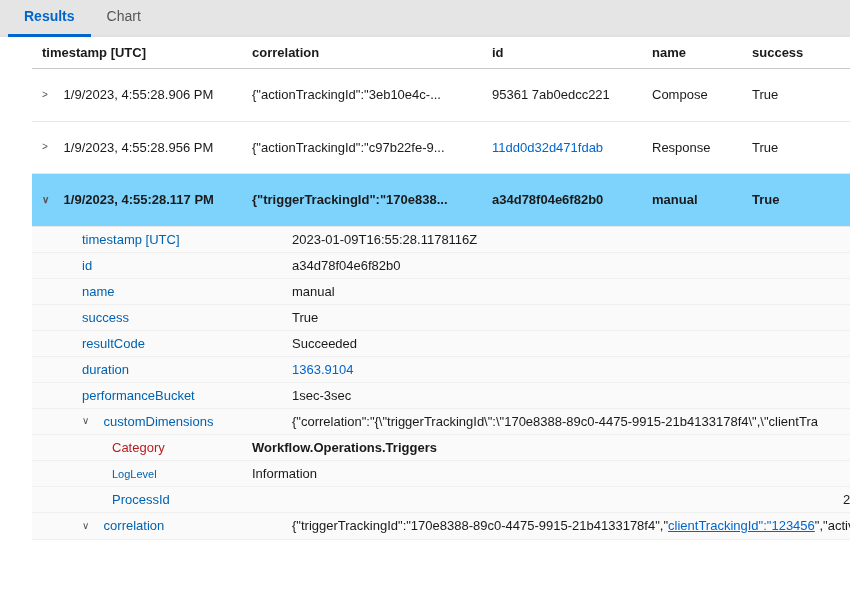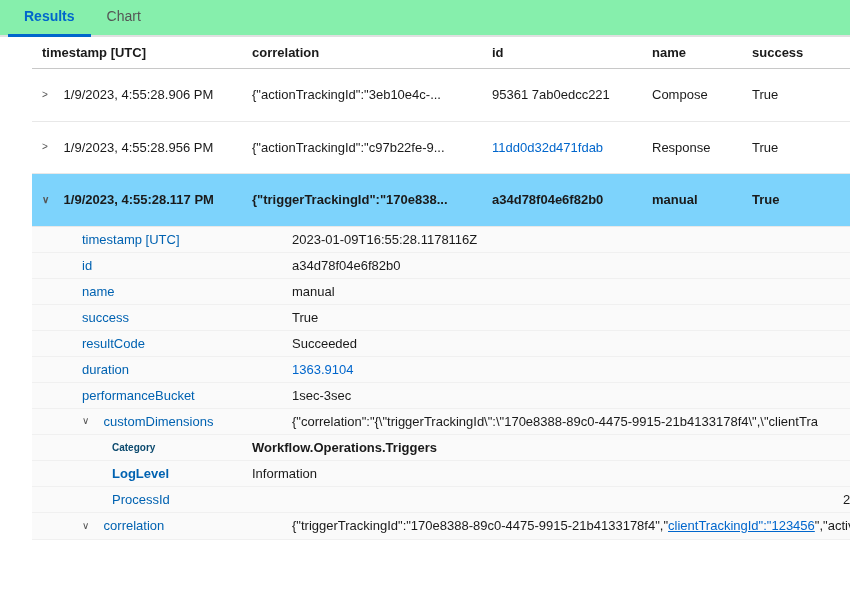--- a/index.html
+++ b/index.html
@@ -11,21 +11,21 @@
       width: 850px;
       min-height: 590px;
       overflow-x: hidden;
     }
 
     
     .tabs {
       display: flex;
       border-bottom: 2px solid #e0e0e0;
       padding: 0 8px;
-      background: #86efac;
+      background: #e5e5e5;
     }
     .tab {
       padding: 8px 16px 10px;
       cursor: pointer;
       font-size: 14px;
       color: #555;
       border-bottom: 3px solid transparent;
       margin-bottom: -2px;
       user-select: none;
     }
@@ -195,25 +195,25 @@
         <td class="detail-value" colspan="4" style="color:#1a1a1a">1sec-3sec</td>
       </tr>
       <tr class="detail-row detail-section">
         <td class="detail-label" colspan="1">
           <span class="expand-icon">∨</span>
           customDimensions
         </td>
         <td colspan="4" style="color:#1a1a1a">{"correlation":"{\"triggerTrackingId\":\"170e8388-89c0-4475-9915-21b4133178f4\",\"clientTra</td>
       </tr>
       <tr class="detail-section">
-            <td colspan="1" style="padding:5px 10px 5px 80px; color:#0c4a6e; border-bottom:1px solid #f0f0f0; font-size:10px;font-weight:bold;">Category</td>
+            <td colspan="1" style="padding:5px 10px 5px 80px; color:#b91c1c; border-bottom:1px solid #f0f0f0; font-size:13px;">Category</td>
             <td colspan="4" style="padding:5px 26px 5px 10px; border-bottom:1px solid #f0f0f0; font-size:13px; color:#1a1a1a;font-weight:bold;">Workflow.Operations.Triggers</td>
           </tr>
       <tr class="detail-section">
-            <td colspan="1" style="padding:5px 10px 5px 80px; color:#0062b1; border-bottom:1px solid #f0f0f0; font-size:13px;font-weight:bold;">LogLevel</td>
+            <td colspan="1" style="padding:5px 10px 5px 80px; color:#0062b1; border-bottom:1px solid #f0f0f0; font-size:11px;">LogLevel</td>
             <td colspan="4" style="padding:5px 25px 5px 10px; border-bottom:1px solid #f0f0f0; font-size:13px; color:#1a1a1a;">Information</td>
           </tr>
       <tr class="detail-section">
             <td colspan="1" style="padding:5px 10px 5px 80px; color:#0062b1; border-bottom:1px solid #f0f0f0; font-size:13px;">ProcessId</td>
             <td colspan="4" style="padding:5px 10px 5px 10px; border-bottom:1px solid #f0f0f0; font-size:13px; color:#1a1a1a;text-align:right;">2076</td>
           </tr>
       <tr class="detail-row detail-section">
         <td class="detail-label" colspan="1">
           <span class="expand-icon">∨</span>
           correlation

